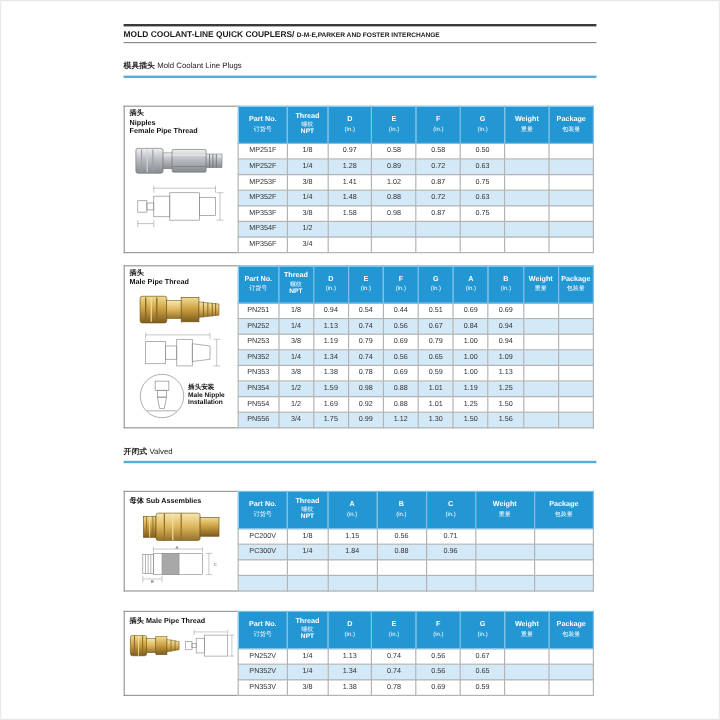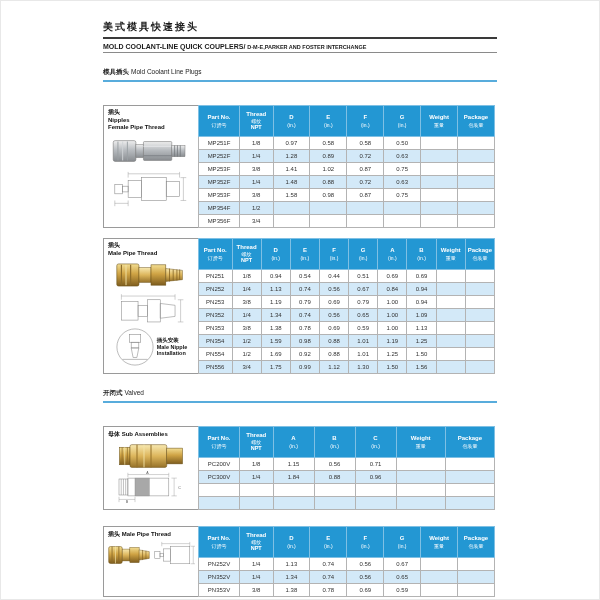--- a/index.html
+++ b/index.html
@@ -92,21 +92,20 @@
       <stop offset="0" stop-color="#f7e8b0"></stop>
         <stop offset="0.5" stop-color="#ddb65c"></stop>
         <stop offset="1" stop-color="#96722a"></stop>
     </linearGradient>
   </defs>
 </svg>
 
 <div class="page">
   <div class="content">
 
-    <div class="title-zh">美式模具快速接头</div>
     <div class="rule-dark"></div>
     <div class="en-title">
       <span>MOLD COOLANT-LINE QUICK COUPLERS/</span>
       <span class="en-sub">D-M-E,PARKER AND FOSTER INTERCHANGE</span>
     </div>
     <div class="rule-thin"></div>
 
     <div class="section-head">
       <span class="zh">模具插头</span><span>Mold Coolant Line Plugs</span>
     </div>

